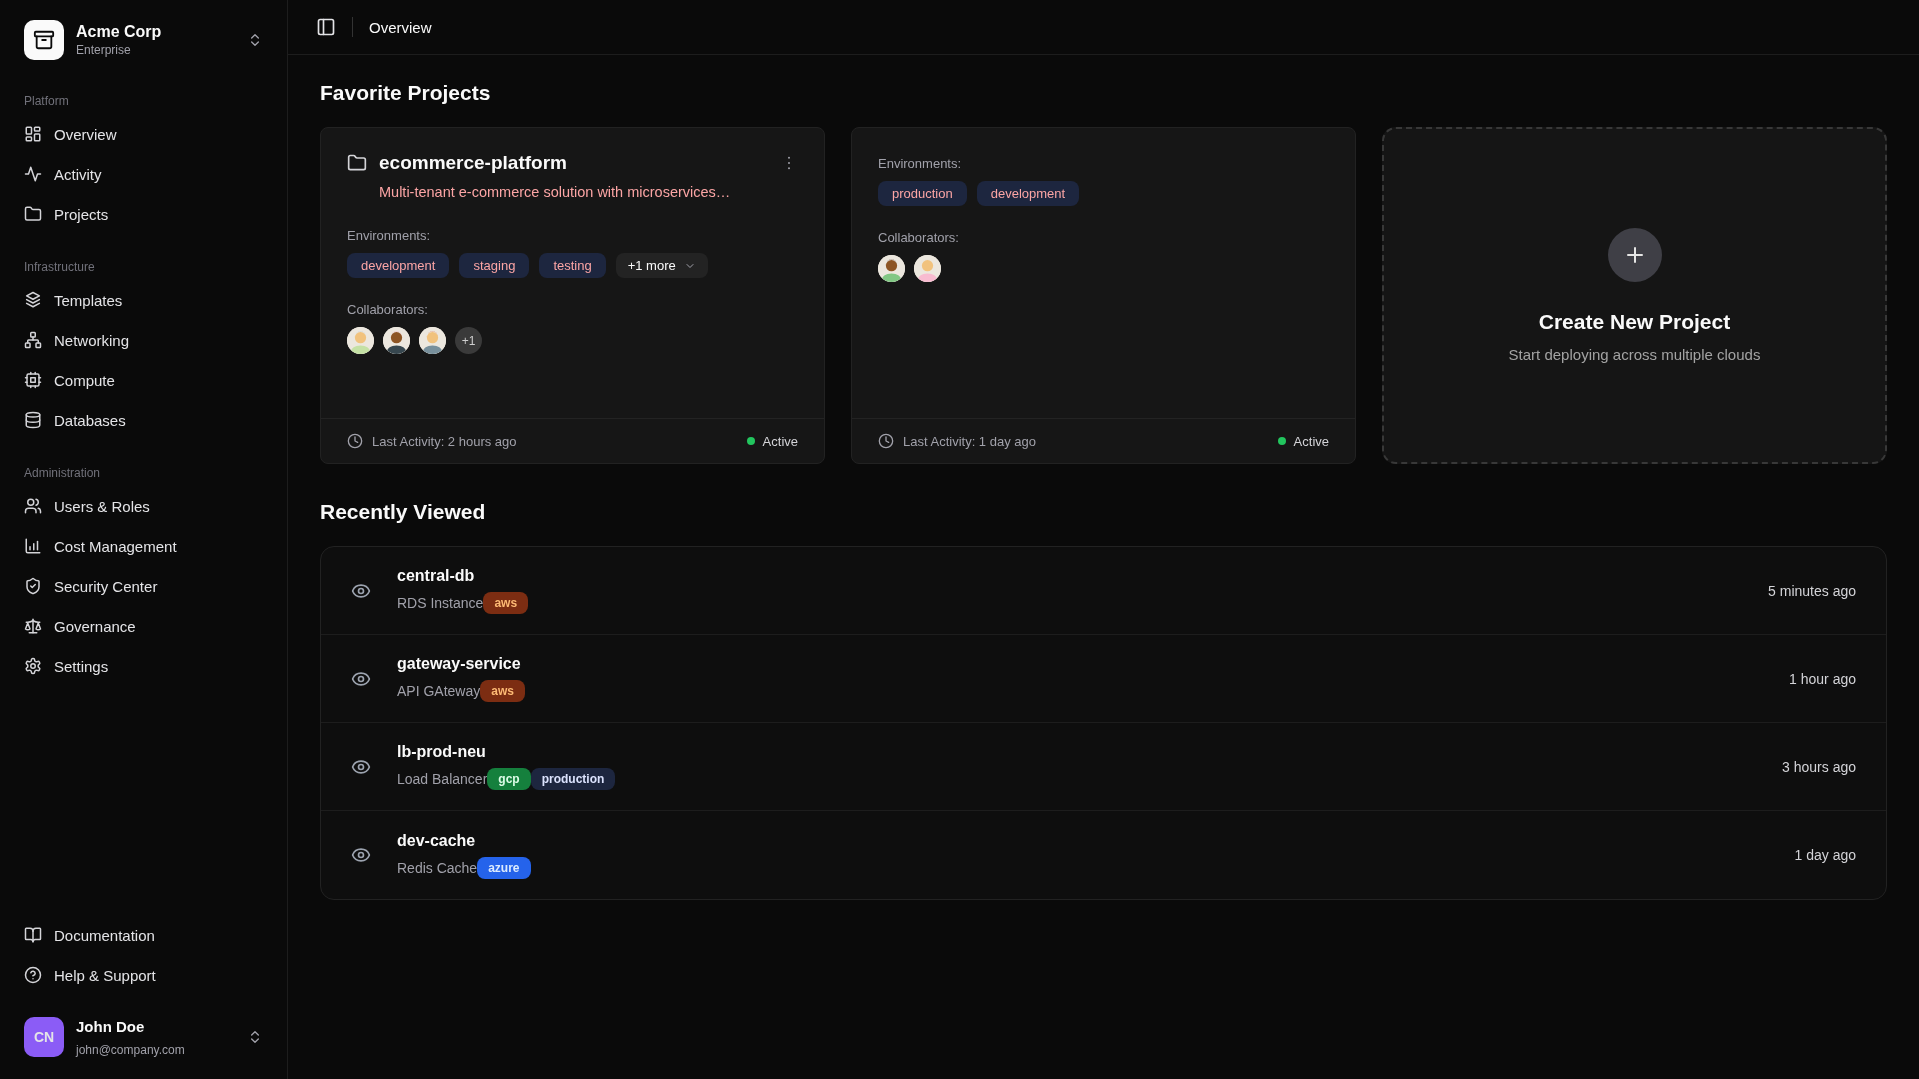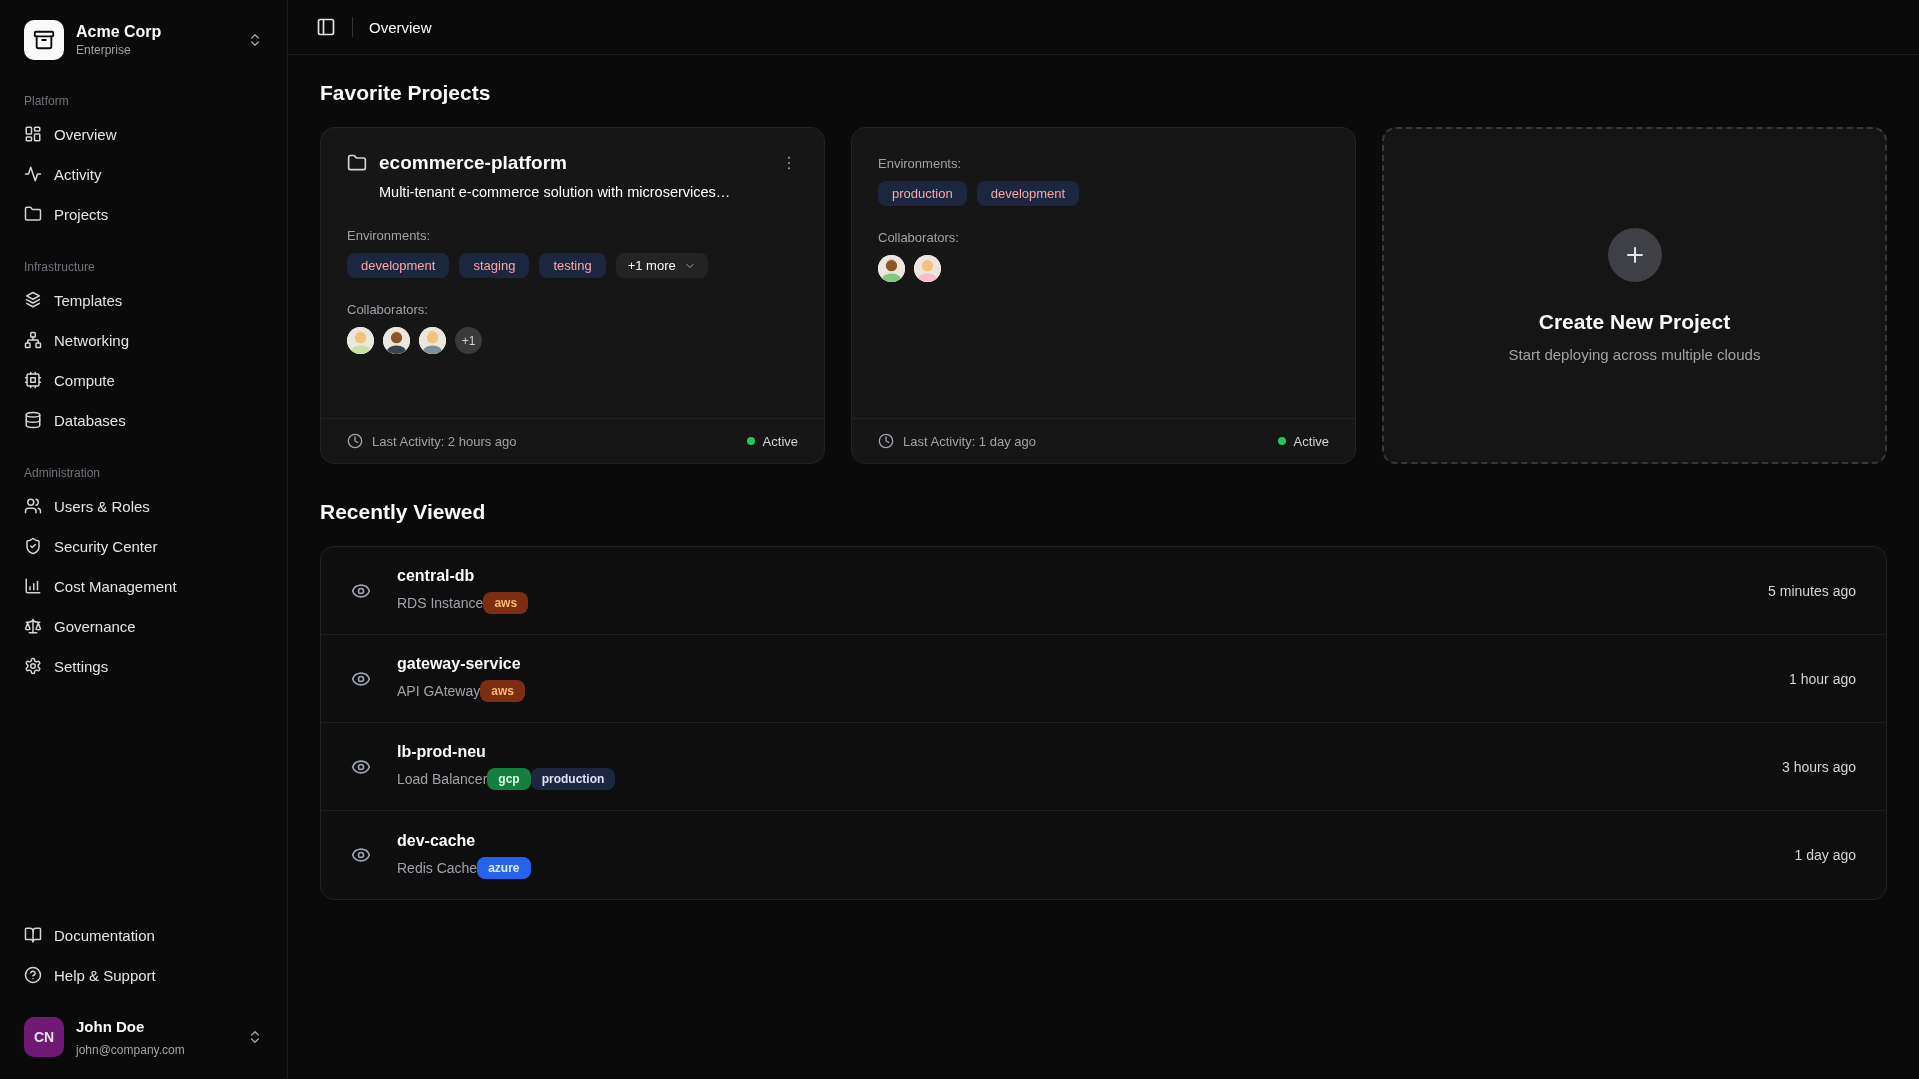--- a/index.html
+++ b/index.html
@@ -40,21 +40,21 @@
     font-size:15px; color:#e4e4e7; cursor:pointer;
   }
   .nav-item .icon { width:18px; height:18px; color:#d4d4d8; }
 
   .sidebar-bottom { margin-top:auto; }
   .user-row {
     display:flex; align-items:center; gap:12px;
     margin-top:14px; padding:8px; border-radius:10px; cursor:pointer;
   }
   .user-avatar {
-    width:40px; height:40px; border-radius:10px; background:#701a75;
+    width:40px; height:40px; border-radius:10px; background:#8b5cf6;
     display:flex; align-items:center; justify-content:center;
     font-size:14px; font-weight:600; color:#e4e4e7;
   }
   .user-meta { display:flex; flex-direction:column; gap:8px; }
   .user-name { font-size:15px; font-weight:600; }
   .user-email { font-size:12px; color:#a1a1aa; }
 
   
   .main { flex:1; display:flex; flex-direction:column; min-width:0; }
   .topbar {
@@ -64,30 +64,30 @@
   .topbar .panel-btn { width:20px; height:20px; color:#e4e4e7; cursor:pointer; }
   .topbar-divider { width:1px; height:20px; background:#333; }
   .topbar-title { font-size:15px; color:#fafafa; }
 
   .content { flex:1; padding:26px 32px; overflow:hidden; }
   .section-heading { font-size:21px; font-weight:700; margin-bottom:22px; }
 
   
   .cards { display:grid; grid-template-columns:repeat(3,1fr); gap:26px; }
   .card {
-    background:#161616; border:1px solid #222; border-radius:14px;
+    background:#161616; border:1px solid #222; border-radius:8px;
     height:337px; display:flex; flex-direction:column; overflow:hidden;
   }
   .card-header { padding:24px 26px 0; }
   .card-title-row { display:flex; align-items:center; gap:12px; }
   .card-title-row .folder { width:20px; height:20px; color:#d4d4d8; }
   .card-title { font-size:19px; font-weight:700; }
   .kebab { margin-left:auto; width:18px; height:18px; color:#a1a1aa; cursor:pointer; }
   .card-desc {
-    margin:10px 0 0 32px; font-size:14.5px; color:#ffffff;
+    margin:10px 0 0 32px; font-size:14.5px; color:#fca5a5;
     white-space:nowrap; overflow:hidden; text-overflow:ellipsis;
   }
   .card-body { padding:28px 26px 0; flex:1; }
   .mini-label { font-size:13px; color:#a1a1aa; margin-bottom:10px; }
   .badge-row { display:flex; align-items:center; gap:10px; flex-wrap:wrap; }
   .env-badge {
     font-size:13px; padding:5px 14px; border-radius:8px;
     background:#1d263f; color:#fca5a5;
   }
   .more-pill {
@@ -267,36 +267,36 @@
               <circle cx="9" cy="7" r="4"></circle>
               <path d="M22 21v-2a4 4 0 0 0-3-3.87"></path>
               <path d="M16 3.13a4 4 0 0 1 0 7.75"></path>
             </svg>
           </span>
         <span>Users &amp; Roles</span>
       </div>
       <div class="nav-item">
         <span class="icon">
             <svg viewBox="0 0 24 24" fill="none" stroke="currentColor" stroke-width="2" stroke-linecap="round" stroke-linejoin="round">
-              <path d="M20 13c0 5-3.5 7.5-7.66 8.95a1 1 0 0 1-.67-.01C7.5 20.5 4 18 4 13V6a1 1 0 0 1 1-1c2 0 4.5-1.2 6.24-2.72a1 1 0 0 1 1.52 0C14.5 3.8 17 5 19 5a1 1 0 0 1 1 1Z"></path>
-              <path d="m9 12 2 2 4-4"></path>
-            </svg>
-          </span>
-        <span>Security Center</span>
-      </div>
-      <div class="nav-item">
-        <span class="icon">
-            <svg viewBox="0 0 24 24" fill="none" stroke="currentColor" stroke-width="2" stroke-linecap="round" stroke-linejoin="round">
               <path d="M3 3v16a2 2 0 0 0 2 2h16"></path>
               <path d="M8 17v-4"></path>
               <path d="M13 17V9"></path>
               <path d="M18 17V6"></path>
             </svg>
           </span>
         <span>Cost Management</span>
+      </div>
+      <div class="nav-item">
+        <span class="icon">
+            <svg viewBox="0 0 24 24" fill="none" stroke="currentColor" stroke-width="2" stroke-linecap="round" stroke-linejoin="round">
+              <path d="M20 13c0 5-3.5 7.5-7.66 8.95a1 1 0 0 1-.67-.01C7.5 20.5 4 18 4 13V6a1 1 0 0 1 1-1c2 0 4.5-1.2 6.24-2.72a1 1 0 0 1 1.52 0C14.5 3.8 17 5 19 5a1 1 0 0 1 1 1Z"></path>
+              <path d="m9 12 2 2 4-4"></path>
+            </svg>
+          </span>
+        <span>Security Center</span>
       </div>
       <div class="nav-item">
         <span class="icon">
             <svg viewBox="0 0 24 24" fill="none" stroke="currentColor" stroke-width="2" stroke-linecap="round" stroke-linejoin="round">
               <path d="m16 16 3-8 3 8c-.87.65-1.92 1-3 1s-2.13-.35-3-1Z"></path>
               <path d="m2 16 3-8 3 8c-.87.65-1.92 1-3 1s-2.13-.35-3-1Z"></path>
               <path d="M7 21h10"></path>
               <path d="M12 3v18"></path>
               <path d="M3 7h2c2 0 5-1 7-2 2 1 5 2 7 2h2"></path>
             </svg>

